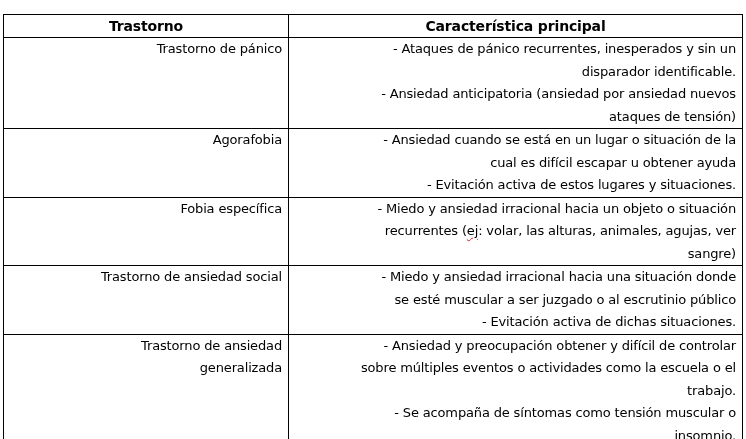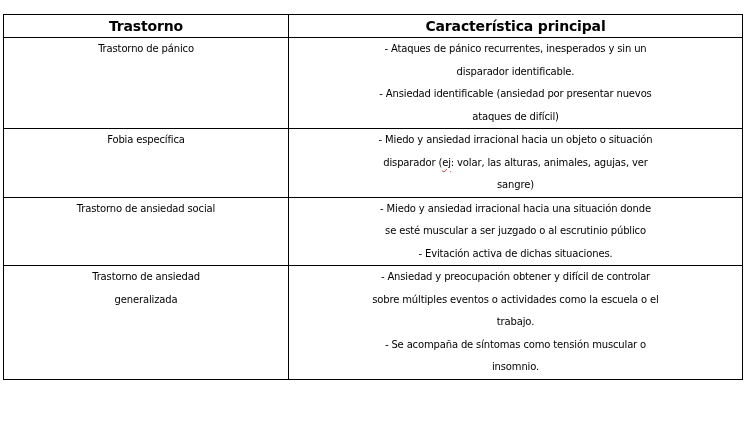--- a/index.html
+++ b/index.html
@@ -20,23 +20,23 @@
       left: 3px;
       top: 14px;
       width: 739px;
       border-collapse: collapse;
       table-layout: fixed;
     }
     table.doc-table th,
     table.doc-table td {
       border: 1.5px solid #000000;
       vertical-align: top;
-      text-align: center;
+      text-align: right;
       padding: 0 6px 0 6px;
-      font-size: 10px;
+      font-size: 13px;
       line-height: 22.5px;
       letter-spacing: -0.15px;
     }
     table.doc-table th {
       font-weight: bold;
       text-align: center;
       height: 22px;
       line-height: 22px;
       font-size: 14px;
     }
@@ -70,31 +70,41 @@
     </tr>
   </thead>
   <tbody>
     <tr class="r1">
       <td>
         <span class="line">Trastorno de pánico</span>
       </td>
       <td>
         <span class="line">- Ataques de pánico recurrentes, inesperados y sin un</span>
         <span class="line">disparador identificable.</span>
-        <span class="line">- Ansiedad identificable (ansiedad por presentar nuevos</span>
-        <span class="line">ataques de difícil)</span>
+        <span class="line">- Ansiedad anticipatoria (ansiedad por ansiedad nuevos</span>
+        <span class="line">ataques de tensión)</span>
+      </td>
+    </tr>
+    <tr class="r2">
+      <td>
+        <span class="line">Agorafobia</span>
+      </td>
+      <td>
+        <span class="line">- Ansiedad cuando se está en un lugar o situación de la</span>
+        <span class="line">cual es difícil escapar u obtener ayuda</span>
+        <span class="line">- Evitación activa de estos lugares y situaciones.</span>
       </td>
     </tr>
     <tr class="r3">
       <td>
         <span class="line">Fobia específica</span>
       </td>
       <td>
         <span class="line">- Miedo y ansiedad irracional hacia un objeto o situación</span>
-        <span class="line"><span>disparador (</span><span class="squiggle">ej</span><span>: volar, las alturas, animales, agujas, ver</span></span>
+        <span class="line"><span>recurrentes (</span><span class="squiggle">ej</span><span>: volar, las alturas, animales, agujas, ver</span></span>
         <span class="line">sangre)</span>
       </td>
     </tr>
     <tr class="r4">
       <td>
         <span class="line">Trastorno de ansiedad social</span>
       </td>
       <td>
         <span class="line">- Miedo y ansiedad irracional hacia una situación donde</span>
         <span class="line">se esté muscular a ser juzgado o al escrutinio público</span>

